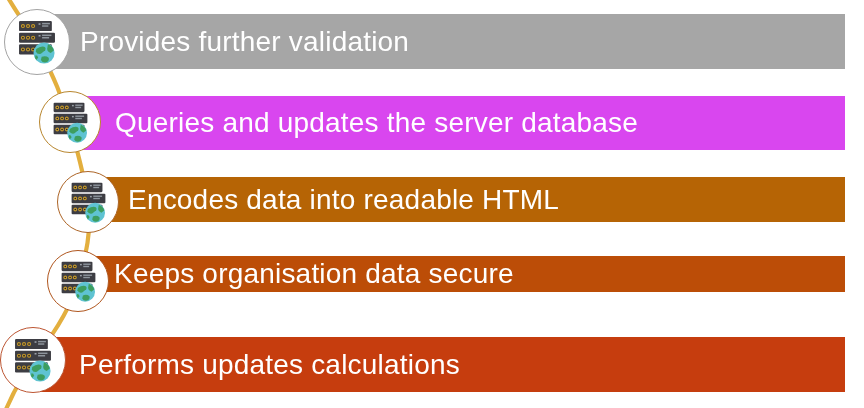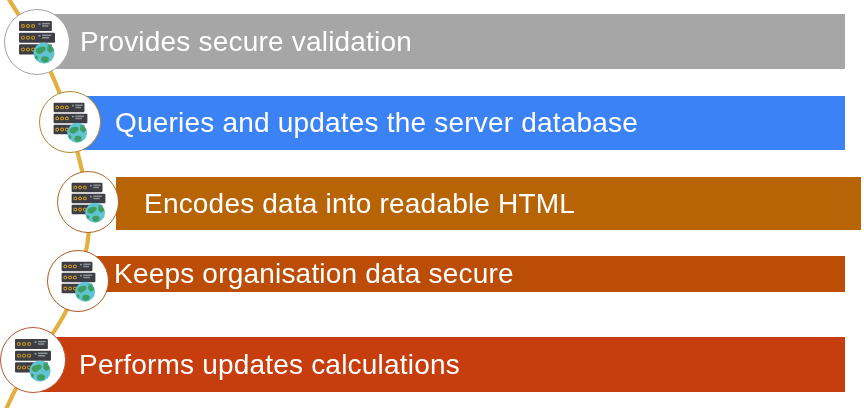--- a/index.html
+++ b/index.html
@@ -6,21 +6,21 @@
   body{font-family:"Liberation Sans",sans-serif;background:#ffffff;}
   .stage{position:relative;width:864px;height:408px;overflow:hidden;background:#ffffff;}
 
   .connector-svg{position:absolute;left:0;top:0;width:864px;height:408px;z-index:1;overflow:visible;}
 
   .bar{position:absolute;z-index:2;display:flex;align-items:center;box-sizing:border-box;}
   .bar .label{color:#ffffff;font-size:28px;line-height:1;white-space:nowrap;letter-spacing:0.2px;}
 
   .bar1{left:40px; top:14px;  width:805px;height:55px;padding-left:40px;}
   .bar2{left:80px; top:96px;  width:765px;height:54px;padding-left:35px;}
-  .bar3{left:116px;top:177px; width:745px;height:53px;padding-left:28px;}
+  .bar3{left:100px;top:177px; width:745px;height:45px;padding-left:28px;}
   .bar4{left:90px; top:256px; width:755px;height:36px;padding-left:24px;}
   .bar5{left:40px; top:337px; width:805px;height:55px;padding-left:39px;}
 
   .badge{position:absolute;z-index:3;background:#ffffff;border:1.6px solid #aaa;border-radius:50%;
          box-sizing:border-box;display:flex;align-items:center;justify-content:center;}
   .badge svg{display:block;}
 
   .badge1{left:4px; top:9px;  width:66px;height:66px;}
   .badge2{left:39px;top:91px; width:62px;height:62px;}
   .badge3{left:57px;top:171px;width:62px;height:62px;}
@@ -88,23 +88,23 @@
     <path d="M -3,-22
              C 12,8 28,26 40,50
              C 54,78 62,96 70,124
              C 77,152 84,172 88,202
              C 92,232 86,254 78,282
              C 70,310 52,336 38,354
              C 24,372 10,398 0,424" fill="none" stroke-width="4.2" stroke-linecap="round" stroke="#E3AF3E"></path>
   </svg>
 
   <div class="bar bar1" style="background-color: rgb(166, 166, 166);">
-    <span class="label">Provides secure validation</span>
+    <span class="label">Provides further validation</span>
   </div>
-  <div class="bar bar2" style="background-color: #3b82f6;">
+  <div class="bar bar2" style="background-color: #d946ef;">
     <span class="label">Queries and updates the server database</span>
   </div>
   <div class="bar bar3" style="background-color: rgb(182, 100, 5);">
     <span class="label">Encodes data into readable HTML</span>
   </div>
   <div class="bar bar4" style="background-color: rgb(188, 77, 7);">
     <span class="label">Keeps organisation data secure</span>
   </div>
   <div class="bar bar5" style="background-color: rgb(198, 61, 14);">
     <span class="label">Performs updates calculations</span>

